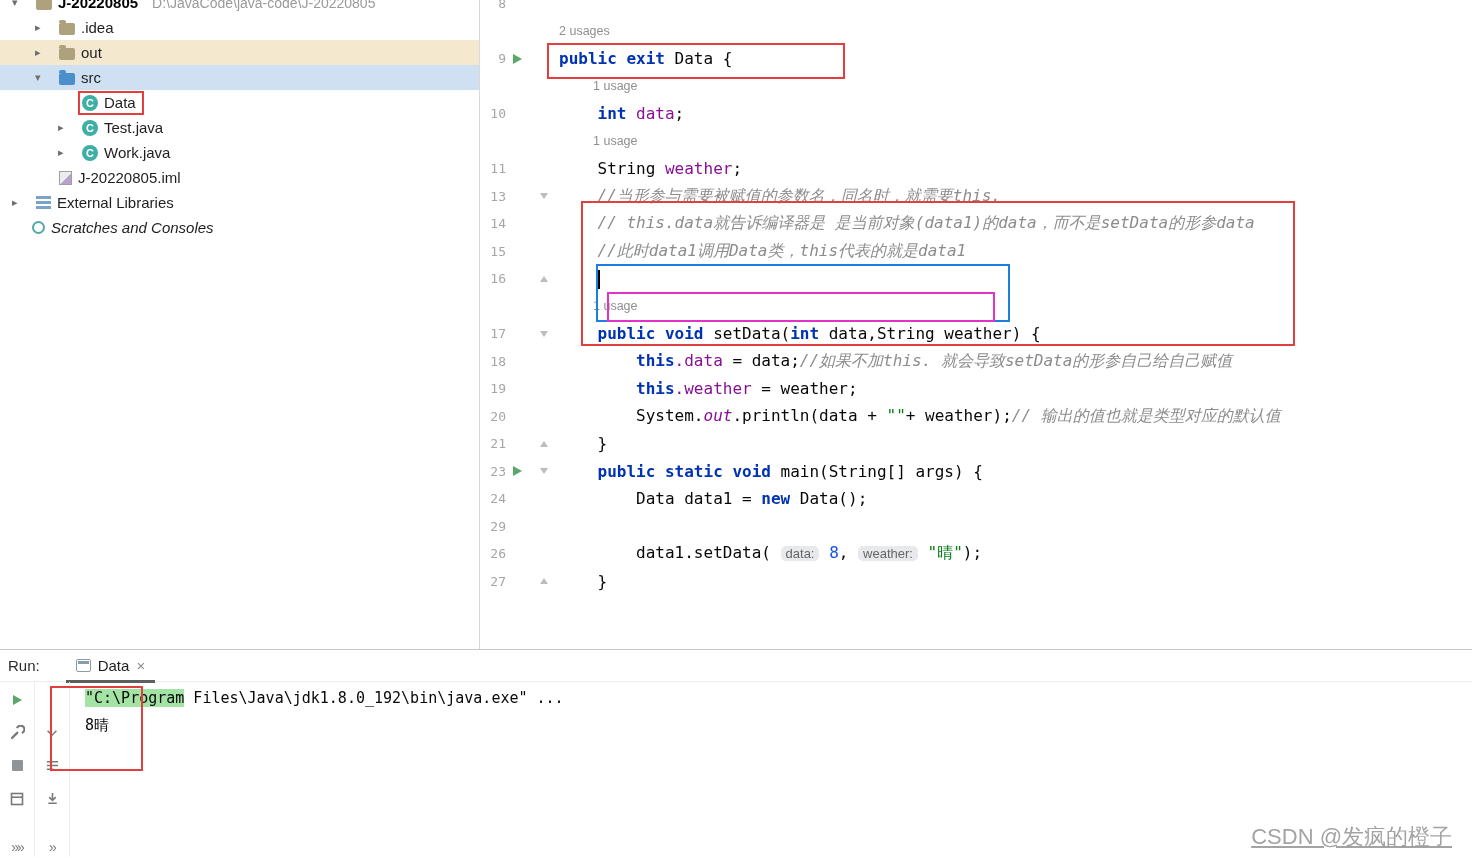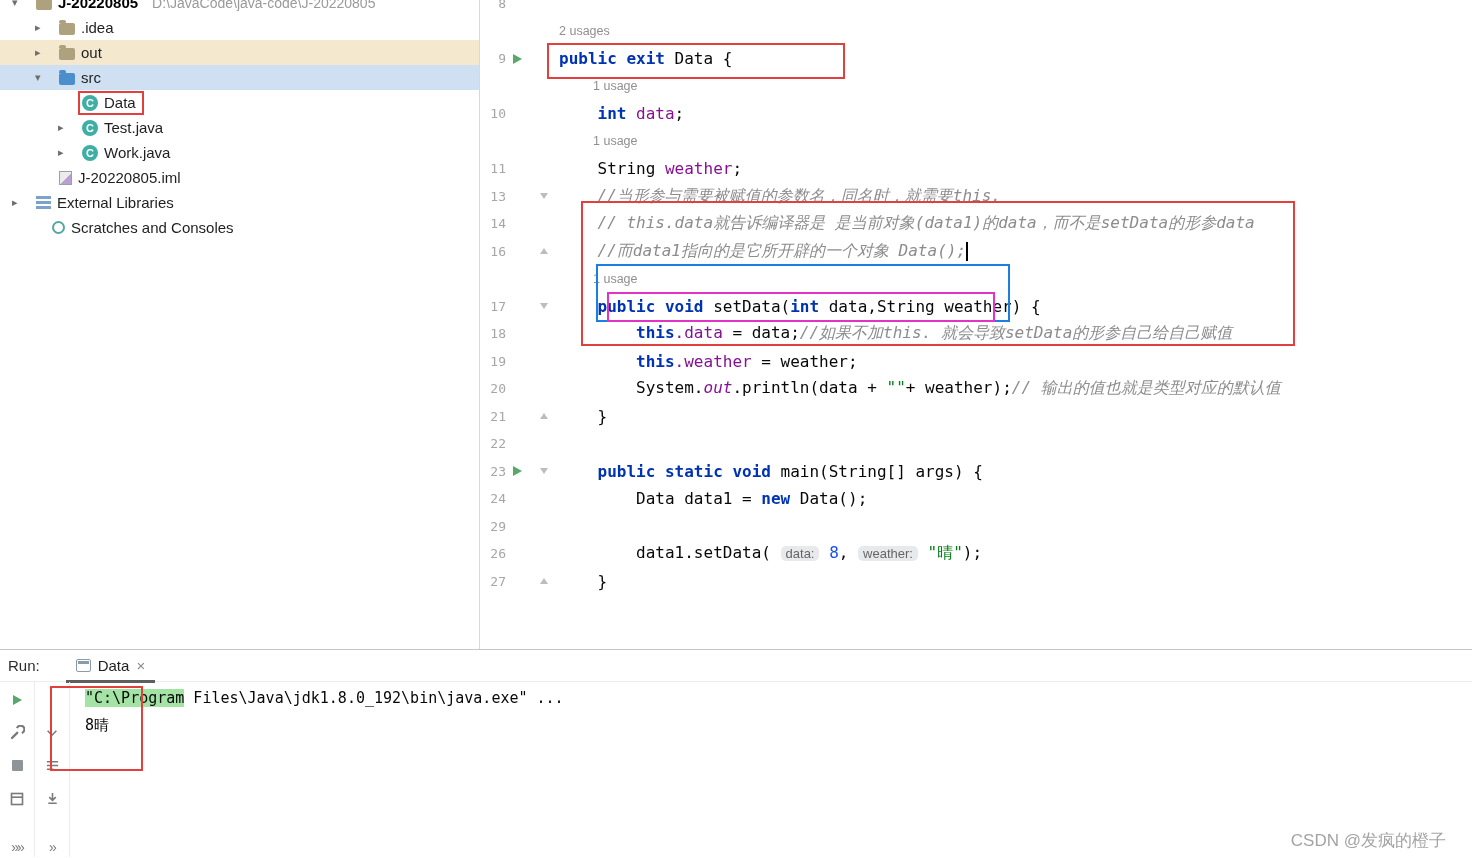--- a/index.html
+++ b/index.html
@@ -97,21 +97,21 @@
   .strip-bottom { position:absolute; bottom:2px; left:0; right:0; text-align:center;
                   color:#7A7A7A; font-size:14px; letter-spacing:-2px; }
   .console { flex:1; padding:3px 0 0 15px; position:relative; overflow:hidden; }
   .console-line { font-family:"DejaVu Sans Mono", monospace; font-size:15px; line-height:27px;
                   white-space:pre; color:#080808; }
   .cseg-hl    { background:#A3E3A3; }
   .cseg-plain { color:#080808; }
   .cseg-proc  { color:#0033B3; }
   #box-output { left:50px; top:4px; width:93px; height:85px; }
 
-  .watermark { position:absolute; right:26px; bottom:6px; font-size:17px; color:rgba(140,140,140,0.8); }
+  .watermark { position:absolute; right:20px; bottom:6px; font-size:22px; color:rgba(140,140,140,0.8);text-decoration:underline; }
 </style>
 </head>
 <body>
 
 <div class="app">
 
   <div class="main">
 
     <div class="project-panel">
       <div class="tree-scroller">
@@ -173,21 +173,21 @@
                 <span class="tree-label">J-20220805.iml</span>
               </span>
             </div>
             <div class="tree-row" style="padding-left: 12px;">
               <span class="chev">▸</span>
               <span class="tree-wrap">
                 <span class="ic ic-libraries"></span>
                 <span class="tree-label">External Libraries</span>
               </span>
             </div>
-            <div class="tree-row" style="padding-left: 28px;">
+            <div class="tree-row" style="padding-left: 8px; font-style: italic;">
               <span class="chev"></span>
               <span class="tree-wrap">
                 <span class="ic ic-scratches"></span>
                 <span class="tree-label">Scratches and Consoles</span>
               </span>
             </div>
           </div>
       </div>
     </div>
 
@@ -206,31 +206,31 @@
             <span style="padding-left: 34px;">1 usage</span>
           </div>
           <div class="code-row"><span class="gut"><span class="lnum">10</span><span class="runslot"></span><span class="foldslot"></span></span><span class="code-text"><span class="seg-plain">    </span><span class="seg-kw">int </span><span class="seg-fld">data</span><span class="seg-plain">;</span></span></div>
           <div class="ann-row">
             <span class="ann-pad"></span>
             <span style="padding-left: 34px;">1 usage</span>
           </div>
           <div class="code-row"><span class="gut"><span class="lnum">11</span><span class="runslot"></span><span class="foldslot"></span></span><span class="code-text"><span class="seg-plain">    String </span><span class="seg-fld">weather</span><span class="seg-plain">;</span></span></div>
           <div class="code-row"><span class="gut"><span class="lnum">13</span><span class="runslot"></span><span class="foldslot"><span class="fold-down"></span></span></span><span class="code-text"><span class="seg-plain">    </span><span class="seg-cmt">//当形参与需要被赋值的参数名，同名时，就需要this.</span></span></div>
           <div class="code-row"><span class="gut"><span class="lnum">14</span><span class="runslot"></span><span class="foldslot"></span></span><span class="code-text"><span class="seg-plain">    </span><span class="seg-cmt">// this.data就告诉编译器是 是当前对象(data1)的data，而不是setData的形参data</span></span></div>
-          <div class="code-row"><span class="gut"><span class="lnum">16</span><span class="runslot"></span><span class="foldslot"><span class="fold-up"></span></span></span><span class="code-text"><span class="seg-plain">    </span><span class="seg-cmt">//而data1指向的是它所开辟的一个对象 Data();</span><span class="seg-caret"></span></span></div>
+          <div class="code-row"><span class="gut"><span class="lnum">15</span><span class="runslot"></span><span class="foldslot"></span></span><span class="code-text"><span class="seg-plain">    </span><span class="seg-cmt">//此时data1调用Data类，this代表的就是data1</span></span></div>
+          <div class="code-row"><span class="gut"><span class="lnum">16</span><span class="runslot"></span><span class="foldslot"><span class="fold-up"></span></span></span><span class="code-text"><span class="seg-plain">    </span><span class="seg-caret"></span></span></div>
           <div class="ann-row">
             <span class="ann-pad"></span>
             <span style="padding-left: 34px;">1 usage</span>
           </div>
           <div class="code-row"><span class="gut"><span class="lnum">17</span><span class="runslot"></span><span class="foldslot"><span class="fold-down"></span></span></span><span class="code-text"><span class="seg-plain">    </span><span class="seg-kw">public void </span><span class="seg-plain">setData(</span><span class="seg-kw">int</span><span class="seg-plain"> data,String weather) {</span></span></div>
           <div class="code-row"><span class="gut"><span class="lnum">18</span><span class="runslot"></span><span class="foldslot"></span></span><span class="code-text"><span class="seg-plain">        </span><span class="seg-kw">this</span><span class="seg-fld">.data</span><span class="seg-plain"> = data;</span><span class="seg-cmt">//如果不加this. 就会导致setData的形参自己给自己赋值</span></span></div>
           <div class="code-row"><span class="gut"><span class="lnum">19</span><span class="runslot"></span><span class="foldslot"></span></span><span class="code-text"><span class="seg-plain">        </span><span class="seg-kw">this</span><span class="seg-fld">.weather</span><span class="seg-plain"> = weather;</span></span></div>
           <div class="code-row"><span class="gut"><span class="lnum">20</span><span class="runslot"></span><span class="foldslot"></span></span><span class="code-text"><span class="seg-plain">        System.</span><span class="seg-fldi">out</span><span class="seg-plain">.println(data + </span><span class="seg-str">""</span><span class="seg-plain">+ weather);</span><span class="seg-cmt">// 输出的值也就是类型对应的默认值</span></span></div>
           <div class="code-row"><span class="gut"><span class="lnum">21</span><span class="runslot"></span><span class="foldslot"><span class="fold-up"></span></span></span><span class="code-text"><span class="seg-plain">    }</span></span></div>
-          <div class="code-row"><span class="gut"><span class="lnum">22</span><span class="runslot"></span><span class="foldslot"></span></span><span class="code-text"></span></div>
           <div class="code-row"><span class="gut"><span class="lnum">23</span><span class="runslot"><svg width="11" height="12" viewBox="0 0 11 12">
                   <path d="M1 1 L10 6 L1 11 Z" fill="#59A869"></path>
                 </svg></span><span class="foldslot"><span class="fold-down"></span></span></span><span class="code-text"><span class="seg-plain">    </span><span class="seg-kw">public static void </span><span class="seg-plain">main(String[] args) {</span></span></div>
           <div class="code-row"><span class="gut"><span class="lnum">24</span><span class="runslot"></span><span class="foldslot"></span></span><span class="code-text"><span class="seg-plain">        Data data1 = </span><span class="seg-kw">new </span><span class="seg-plain">Data();</span></span></div>
           <div class="code-row"><span class="gut"><span class="lnum">29</span><span class="runslot"></span><span class="foldslot"></span></span><span class="code-text"></span></div>
           <div class="code-row"><span class="gut"><span class="lnum">26</span><span class="runslot"></span><span class="foldslot"></span></span><span class="code-text"><span class="seg-plain">        data1.setData( </span><span class="seg-hint">data:</span><span class="seg-plain"> </span><span class="seg-num">8</span><span class="seg-plain">, </span><span class="seg-hint">weather:</span><span class="seg-plain"> </span><span class="seg-str">"晴"</span><span class="seg-plain">);</span></span></div>
           <div class="code-row"><span class="gut"><span class="lnum">27</span><span class="runslot"></span><span class="foldslot"><span class="fold-up"></span></span></span><span class="code-text"><span class="seg-plain">    }</span></span></div>
         </div>
       <div class="obox red" id="box-class"></div>
       <div class="obox red" id="box-comments"></div>

